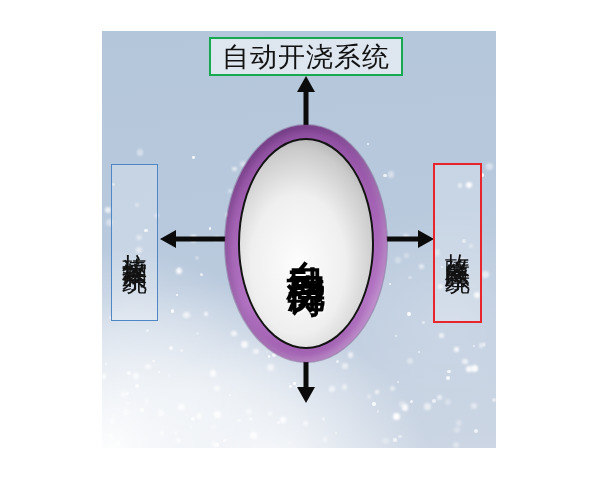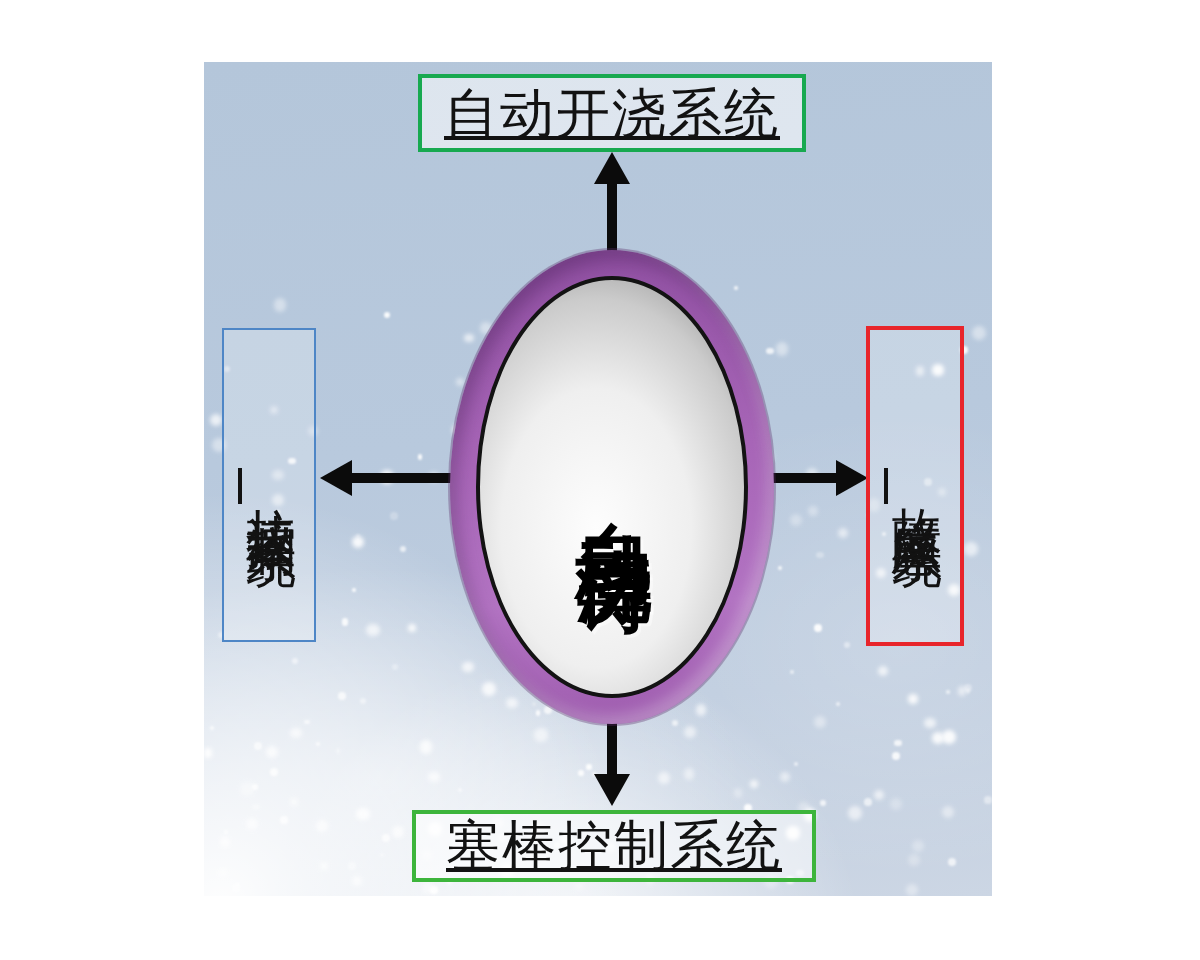--- a/index.html
+++ b/index.html
@@ -14,21 +14,21 @@
       radial-gradient(circle at 46% 107%, rgba(255,255,255,.85) 0%, rgba(255,255,255,0) 30%),
       radial-gradient(ellipse 62% 34% at 22% 86%, rgba(255,255,255,.45) 0%, rgba(255,255,255,0) 75%),
       radial-gradient(ellipse 55% 40% at 88% 70%, rgba(255,255,255,.18) 0%, rgba(255,255,255,0) 70%),
       linear-gradient(175deg,#b4c6da 0%,#b8c9dd 45%,#bfcddf 75%,#ccd6e4 100%);
   }
   .snow{position:absolute;inset:0;pointer-events:none;}
   .dot{position:absolute;border-radius:50%;background:#ffffff;}
   .arrows{position:absolute;left:0;top:0;width:394px;height:417px;}
   .node{
     position:absolute;display:flex;align-items:center;justify-content:center;
-    border:2px solid #333;color:#121212;box-sizing:content-box;text-decoration:underline;
+    border:2px solid #333;color:#121212;box-sizing:content-box;
   }
   .node-top{left:107px;top:6px;width:190px;height:35px;background:rgba(255,255,255,.55);font-size:27px;letter-spacing:1px;}
   .node-bottom{left:104px;top:374px;width:198px;height:32px;background:rgba(255,255,255,.5);font-size:27px;letter-spacing:1px;}
   .node-left{left:9px;top:133px;width:45px;height:155px;background:rgba(255,255,255,.22);}
   .node-right{left:331px;top:132px;width:45px;height:156px;background:rgba(255,255,255,.22);}
   .node-left{border-width:1.5px;}
   .vtext{writing-mode:vertical-rl;font-size:25px;letter-spacing:3px;line-height:1;}
   .ellipse-outer{
     position:absolute;left:123px;top:94px;width:162px;height:237px;border-radius:50%;
     background:linear-gradient(178deg,#9050a2 0%,#a765b7 42%,#b273c2 74%,#9e5cae 100%);
@@ -260,23 +260,20 @@
     </div>
 
     <div class="node node-left" style="border-color: rgb(78, 134, 198);">
       <span class="vtext">拉速控制系统</span>
     </div>
 
     <div class="node node-right" style="border-color: rgb(232, 37, 43);">
       <span class="vtext">故障应急系统</span>
     </div>
 
-    <div class="node node-bottom" style="border-color: rgb(61, 181, 60);">
-      <span>塞棒控制系统</span>
-    </div>
 
     <div class="ellipse-outer" style="background-color: rgb(164, 101, 180);">
       <div class="ellipse-inner" style="border-color: rgb(19, 19, 19);">
         <div class="center-label">自动浇铸</div>
       </div>
     </div>
 
   </div>
 </div>
 

